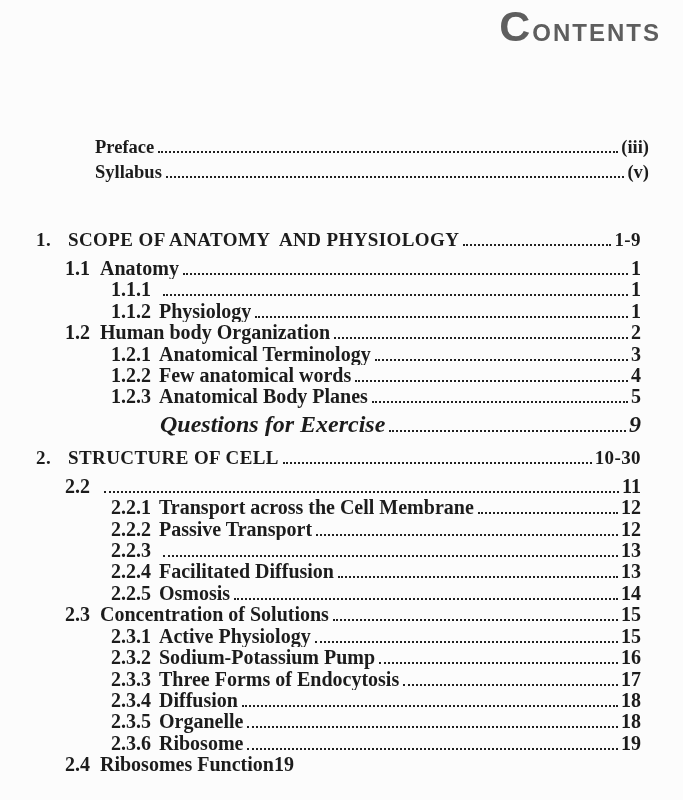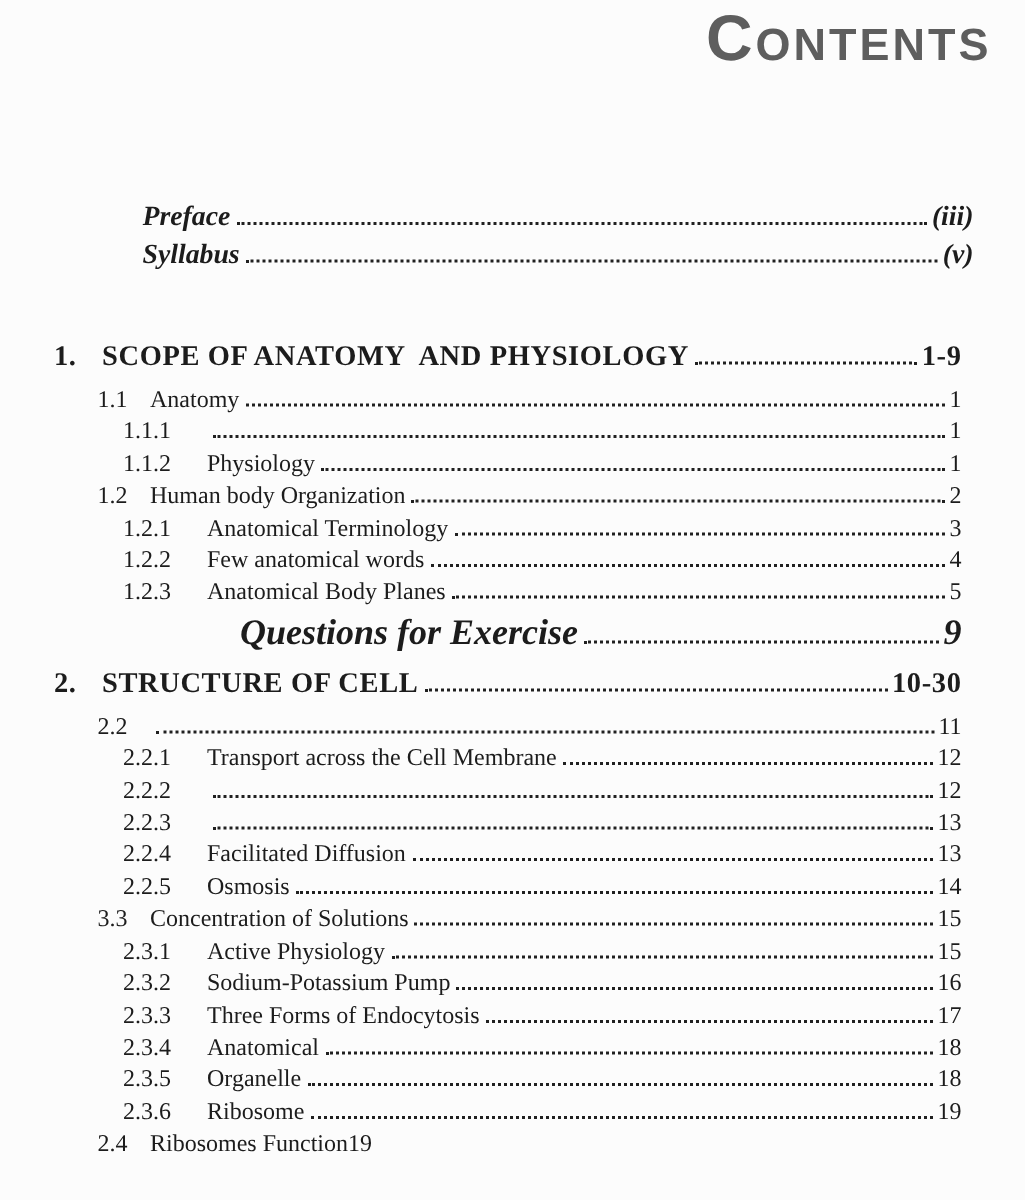--- a/index.html
+++ b/index.html
@@ -7,68 +7,69 @@
     width:683px; height:800px; overflow:hidden;
     background:#fcfcfc;
     font-family:"Liberation Serif", serif;
     color:#1c1c1c;
   }
   .contents-title {
     text-align:right;
     padding:4px 22px 0 0;
     font-family:"Liberation Sans", sans-serif;
     font-weight:bold;
-    font-size:30px;
+    font-size:24px;
     letter-spacing:2px;
     color:#5e5e5e;
     text-transform:uppercase;
     line-height:44px;
   }
   .contents-title::first-letter { font-size:43px; }
 
   .front-matter { margin:80px 34px 0 95px; }
   .toc-main    { margin:42px 42px 0 0; }
 
   .row {
     display:flex;
     align-items:baseline;
-    font-size:16px;
+    font-size:20px;
     line-height:21.4px;
     white-space:pre;
+    font-weight:bold;
   }
   .row .num   { flex:0 0 auto; }
   .row .title { flex:0 1 auto; overflow:hidden; }
   .row .dots  {
     flex:1 1 auto;
     min-width:14px;
     border-bottom:2.2px dotted #202020;
     margin:0 3px 0 4px;
   }
   .row .page  { flex:0 0 auto; }
 
   .level-front {
-    font-weight:bold; font-style:italic;
+    font-weight:bold; 
     font-size:18.5px; line-height:25px;
   }
   .level-front .dots { border-bottom-width:2.5px; }
 
   .level-chapter {
     font-weight:bold;
     font-size:19px;
     line-height:26px;
     margin:9px 0 5px 36px;
     letter-spacing:0.4px;
   }
   .level-chapter .num { width:32px; }
   .level-chapter .dots { border-bottom-width:2.6px; }
 
   .level-1 { margin-left:65px; }
   .level-1 .num { width:35px; }
 
-  .level-2 { margin-left:82px; }
+  .level-2 { margin-left:103px;text-align:center; }
   .level-2 .num { width:56px; }
 
   .level-exercise {
     margin-left:160px;
     margin-top:4px;
     font-weight:bold; font-style:italic;
     font-size:24px;
     line-height:24px;
   }
   .level-exercise .dots { border-bottom-width:2.5px; }
@@ -90,26 +91,26 @@
       <div class="row level-2"><span class="num">1.1.1</span><span class="dots"></span><span class="page">1</span></div>
       <div class="row level-2"><span class="num">1.1.2</span><span class="title">Physiology</span><span class="dots"></span><span class="page">1</span></div>
       <div class="row level-1"><span class="num">1.2</span><span class="title">Human body Organization</span><span class="dots"></span><span class="page">2</span></div>
       <div class="row level-2"><span class="num">1.2.1</span><span class="title">Anatomical Terminology</span><span class="dots"></span><span class="page">3</span></div>
       <div class="row level-2"><span class="num">1.2.2</span><span class="title">Few anatomical words</span><span class="dots"></span><span class="page">4</span></div>
       <div class="row level-2"><span class="num">1.2.3</span><span class="title">Anatomical Body Planes</span><span class="dots"></span><span class="page">5</span></div>
       <div class="row level-exercise"><span class="title">Questions for Exercise</span><span class="dots"></span><span class="page">9</span></div>
       <div class="row level-chapter"><span class="num">2.</span><span class="title">STRUCTURE OF CELL</span><span class="dots"></span><span class="page">10-30</span></div>
       <div class="row level-1"><span class="num">2.2</span><span class="dots"></span><span class="page">11</span></div>
       <div class="row level-2"><span class="num">2.2.1</span><span class="title">Transport across the Cell Membrane</span><span class="dots"></span><span class="page">12</span></div>
-      <div class="row level-2"><span class="num">2.2.2</span><span class="dots"></span><span class="page">12</span></div>
+      <div class="row level-2"><span class="num">2.2.2</span><span class="title">Passive Transport</span><span class="dots"></span><span class="page">12</span></div>
       <div class="row level-2"><span class="num">2.2.3</span><span class="dots"></span><span class="page">13</span></div>
       <div class="row level-2"><span class="num">2.2.4</span><span class="title">Facilitated Diffusion</span><span class="dots"></span><span class="page">13</span></div>
       <div class="row level-2"><span class="num">2.2.5</span><span class="title">Osmosis</span><span class="dots"></span><span class="page">14</span></div>
-      <div class="row level-1"><span class="num">3.3</span><span class="title">Concentration of Solutions</span><span class="dots"></span><span class="page">15</span></div>
+      <div class="row level-1"><span class="num">2.3</span><span class="title">Concentration of Solutions</span><span class="dots"></span><span class="page">15</span></div>
       <div class="row level-2"><span class="num">2.3.1</span><span class="title">Active Physiology</span><span class="dots"></span><span class="page">15</span></div>
       <div class="row level-2"><span class="num">2.3.2</span><span class="title">Sodium-Potassium Pump</span><span class="dots"></span><span class="page">16</span></div>
       <div class="row level-2"><span class="num">2.3.3</span><span class="title">Three Forms of Endocytosis</span><span class="dots"></span><span class="page">17</span></div>
-      <div class="row level-2"><span class="num">2.3.4</span><span class="title">Anatomical</span><span class="dots"></span><span class="page">18</span></div>
+      <div class="row level-2"><span class="num">2.3.4</span><span class="title">Diffusion</span><span class="dots"></span><span class="page">18</span></div>
       <div class="row level-2"><span class="num">2.3.5</span><span class="title">Organelle</span><span class="dots"></span><span class="page">18</span></div>
       <div class="row level-2"><span class="num">2.3.6</span><span class="title">Ribosome</span><span class="dots"></span><span class="page">19</span></div>
       <div class="row level-1"><span class="num">2.4</span><span class="title">Ribosomes Function</span><span class="page">19</span></div>
     </div>
 </div>
 
 </body></html>

